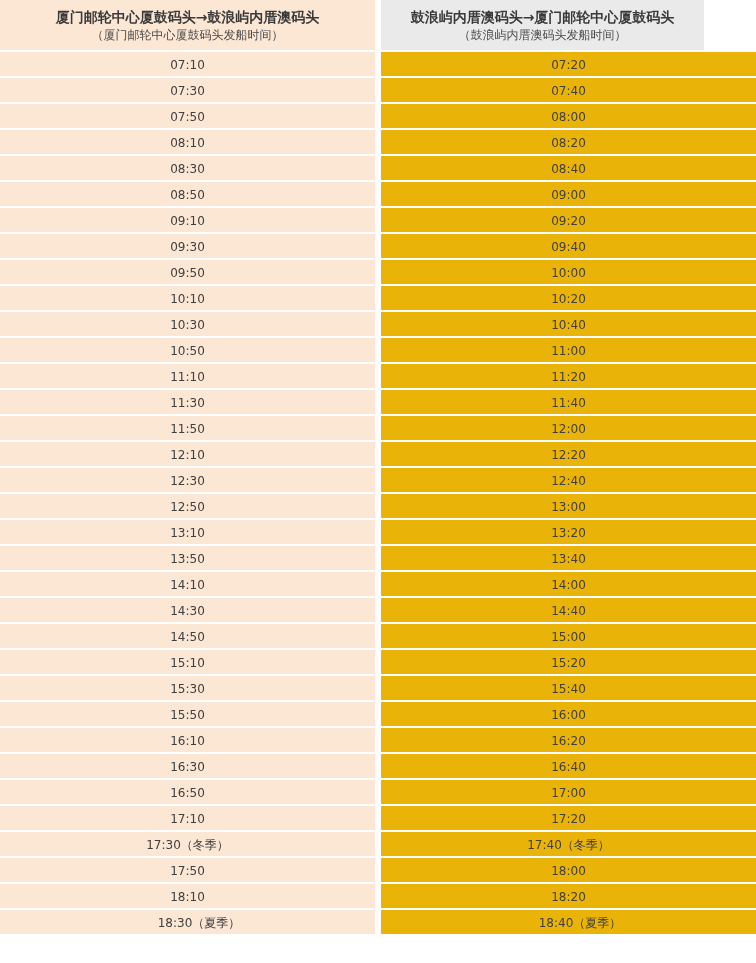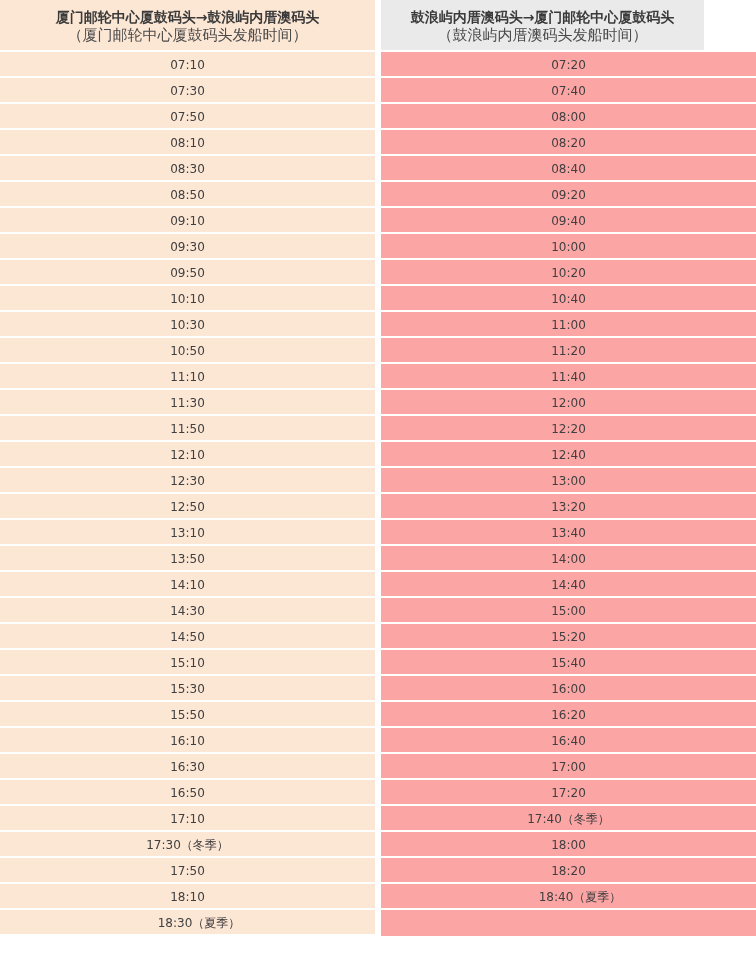--- a/index.html
+++ b/index.html
@@ -31,35 +31,35 @@
   .header-cell.right { background:#eaeaea; width:323px; }
   .header-title {
     font-size:14px;
     font-weight:bold;
     color:#3a3a3a;
     line-height:18px;
     letter-spacing:0px;
     white-space:nowrap;
   }
   .header-sub {
-    font-size:15px;
+    font-size:12px;
     font-weight:normal;
     color:#4a4a4a;
     line-height:16px;
     margin-top:1px;
     white-space:nowrap;
   }
   .rows-area { display:flex; width:100%; }
   .col {
     width:375px;
     display:flex;
     flex-direction:column;
   }
   .col.left  { background:#fce6d4; margin-right:6px; }
-  .col.right { background:#fca5a5; }
+  .col.right { background:#eab308; }
   .cell {
     height:26px;
     line-height:26px;
     text-align:center;
     font-size:12px;
     color:#404040;
     border-bottom:2px solid #ffffff;
     white-space:nowrap;
     overflow:hidden;
   }
@@ -117,20 +117,21 @@
         <div class="cell">17:50</div>
         <div class="cell">18:10</div>
         <div class="cell">18:30（夏季）</div>
       </div>
     <div class="col right" id="col-right">
         <div class="cell">07:20</div>
         <div class="cell">07:40</div>
         <div class="cell">08:00</div>
         <div class="cell">08:20</div>
         <div class="cell">08:40</div>
+        <div class="cell">09:00</div>
         <div class="cell">09:20</div>
         <div class="cell">09:40</div>
         <div class="cell">10:00</div>
         <div class="cell">10:20</div>
         <div class="cell">10:40</div>
         <div class="cell">11:00</div>
         <div class="cell">11:20</div>
         <div class="cell">11:40</div>
         <div class="cell">12:00</div>
         <div class="cell">12:20</div>

